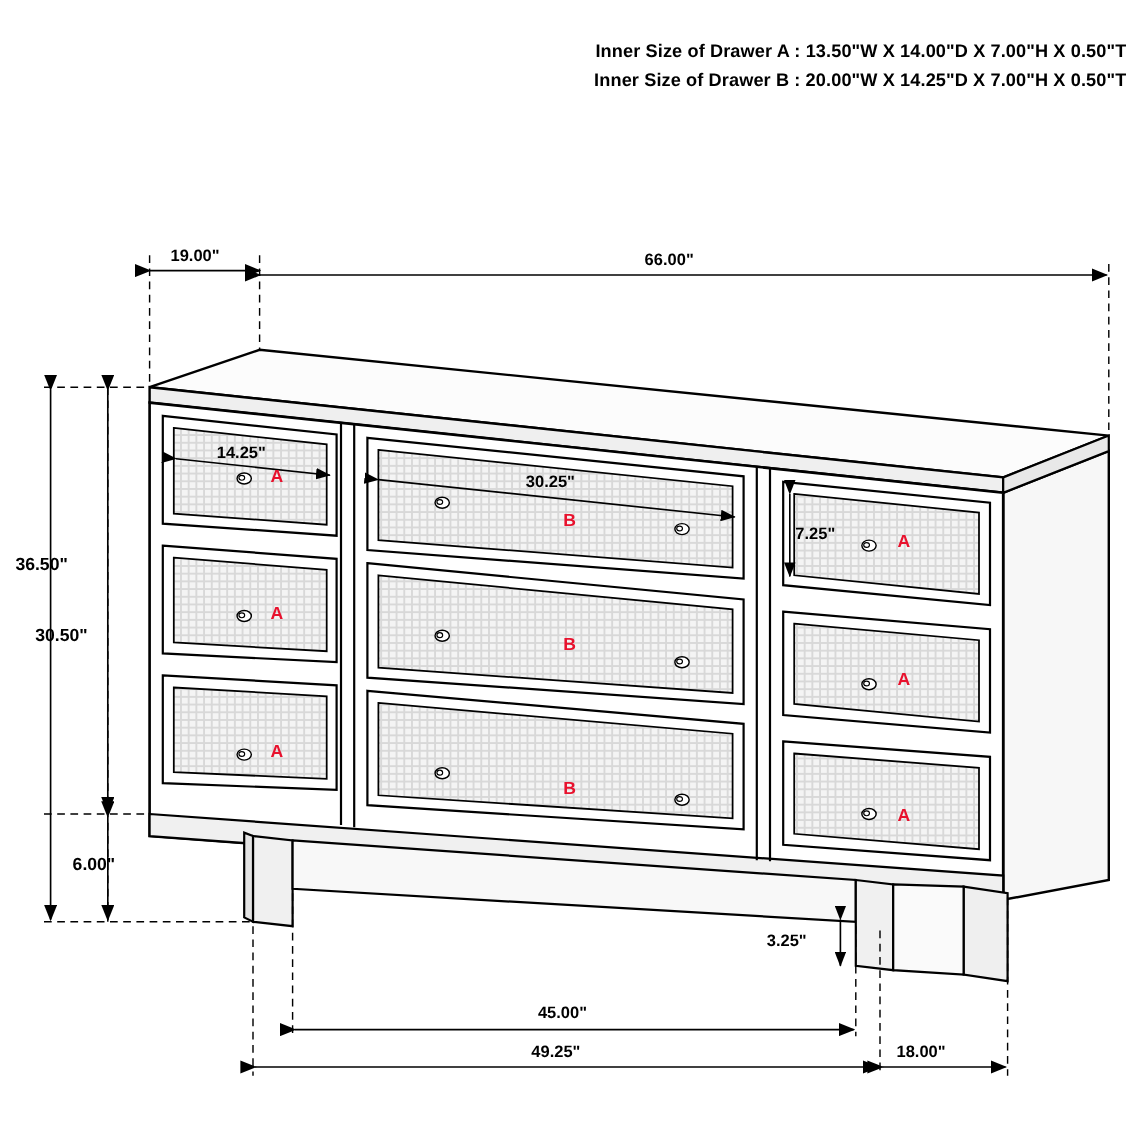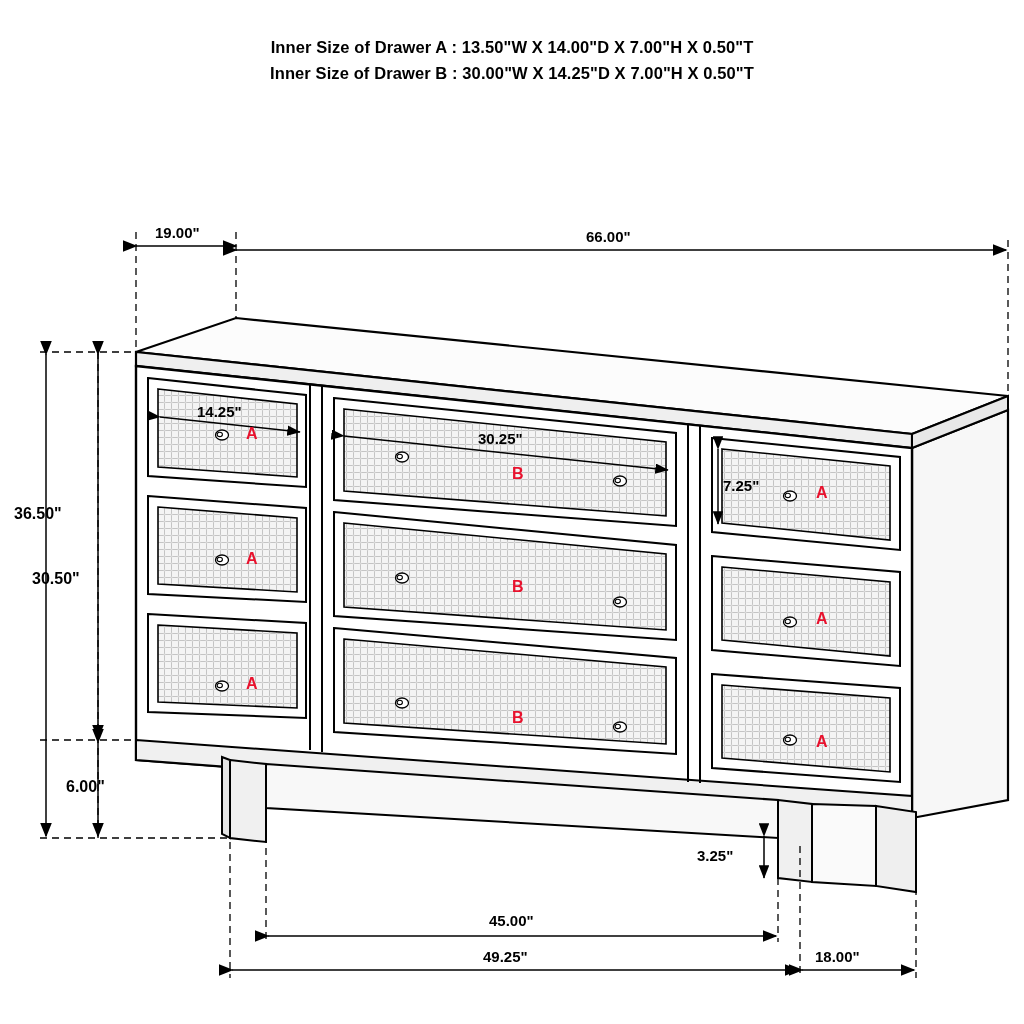--- a/index.html
+++ b/index.html
@@ -22,21 +22,21 @@
     position: absolute;
     left: 0;
     top: 34px;
     width: 1024px;
     text-align: center;
     font-size: 16.5px;
     font-weight: bold;
     letter-spacing: 0.1px;
     line-height: 26px;
   }
-  .hdr div { white-space: pre; }
+  .hdr div { white-space: pre; text-align: right; }
 
   svg.layer {
     position: absolute;
     left: 0;
     top: 0;
     width: 1024px;
     height: 1024px;
   }
 
   .dimlabel {
@@ -54,21 +54,21 @@
     color: #e8112d;
   }
 </style>
 </head>
 <body>
 
 <div id="stage">
 
   <div class="hdr">
     <div>Inner Size of Drawer A : 13.50"W X 14.00"D X 7.00"H X 0.50"T</div>
-    <div>Inner Size of Drawer B : 30.00"W X 14.25"D X 7.00"H X 0.50"T</div>
+    <div>Inner Size of Drawer B : 20.00"W X 14.25"D X 7.00"H X 0.50"T</div>
   </div>
 
   <svg class="layer" viewBox="0 0 1024 1024">
     <defs>
       <pattern id="mesh" width="7" height="7" patternUnits="userSpaceOnUse" patternTransform="rotate(0)">
         <rect width="7" height="7" fill="#f4f4f4"></rect>
         <path d="M0 3.5 H7 M3.5 0 V7" stroke="#b8b8b8" stroke-width="0.8"></path>
         <circle cx="3.5" cy="3.5" r="1.1" fill="#d8d8d8"></circle>
       </pattern>
       <marker id="arrH" markerWidth="10" markerHeight="8" refX="9" refY="4" orient="auto">

